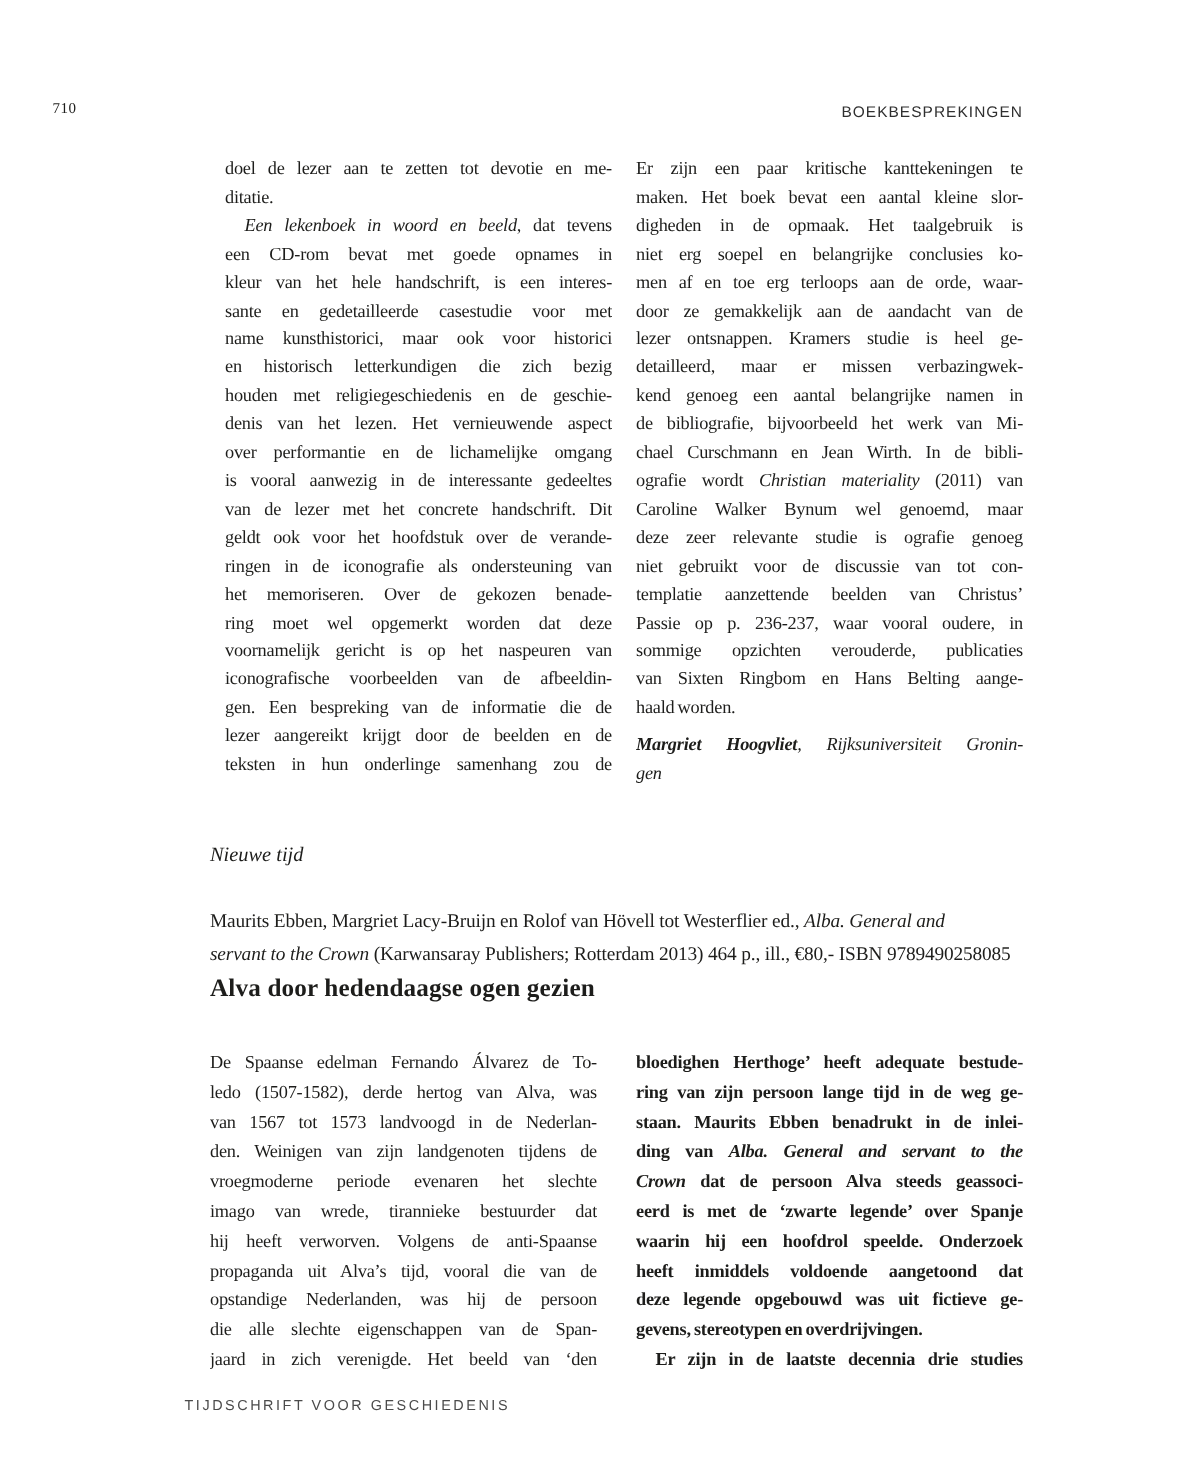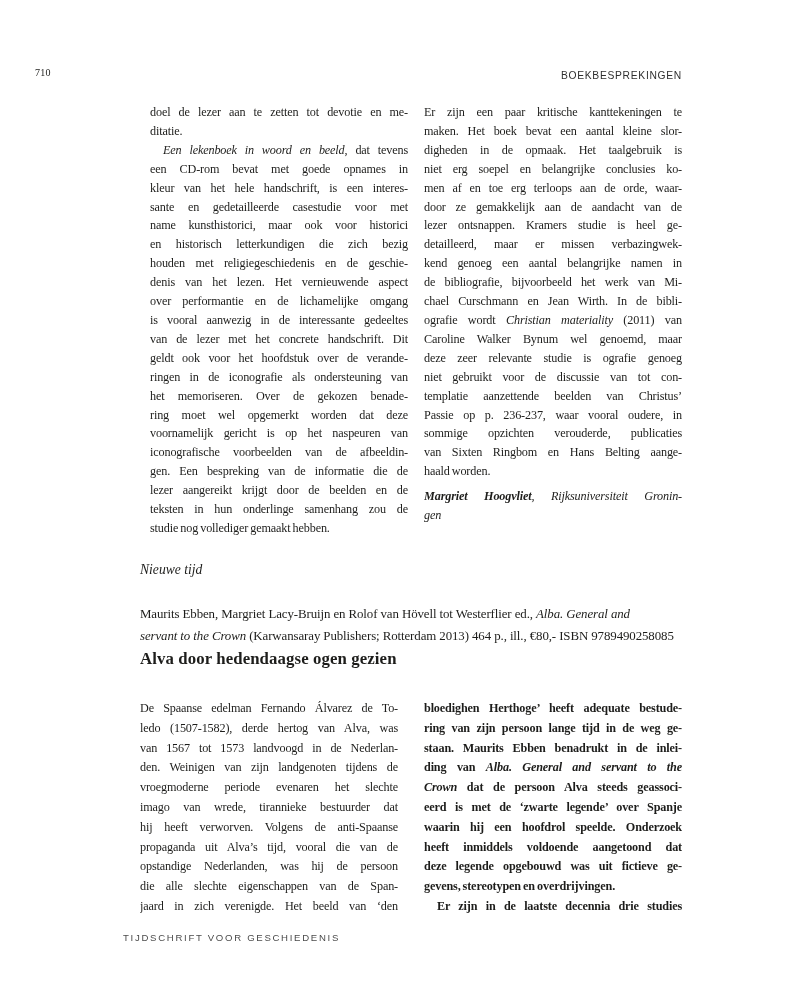--- a/index.html
+++ b/index.html
@@ -57,21 +57,20 @@
     <div class="ln"><span>van de lezer met het concrete handschrift. Dit</span></div>
     <div class="ln"><span>geldt ook voor het hoofdstuk over de verande-</span></div>
     <div class="ln"><span>ringen in de iconografie als ondersteuning van</span></div>
     <div class="ln"><span>het memoriseren. Over de gekozen benade-</span></div>
     <div class="ln"><span>ring moet wel opgemerkt worden dat deze</span></div>
     <div class="ln"><span>voornamelijk gericht is op het naspeuren van</span></div>
     <div class="ln"><span>iconografische voorbeelden van de afbeeldin-</span></div>
     <div class="ln"><span>gen. Een bespreking van de informatie die de</span></div>
     <div class="ln"><span>lezer aangereikt krijgt door de beelden en de</span></div>
     <div class="ln"><span>teksten in hun onderlinge samenhang zou de</span></div>
-    <div class="ln end"><span>studie nog vollediger gemaakt hebben.</span></div>
   </div>
 
 <div class="abs col" id="top-right-col">
   <div>
       <div class="ln"><span>Er zijn een paar kritische kanttekeningen te</span></div>
       <div class="ln"><span>maken. Het boek bevat een aantal kleine slor-</span></div>
       <div class="ln"><span>digheden in de opmaak. Het taalgebruik is</span></div>
       <div class="ln"><span>niet erg soepel en belangrijke conclusies ko-</span></div>
       <div class="ln"><span>men af en toe erg terloops aan de orde, waar-</span></div>
       <div class="ln"><span>door ze gemakkelijk aan de aandacht van de</span></div>

